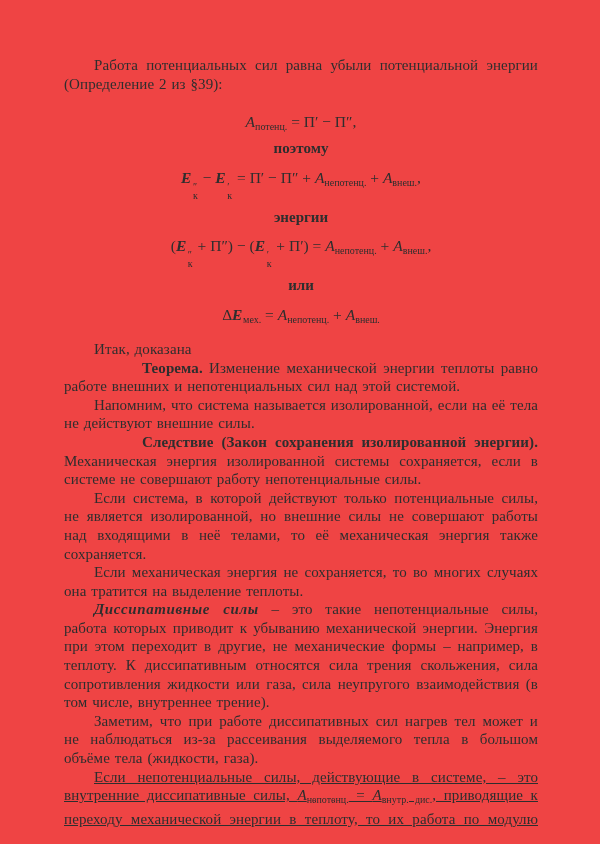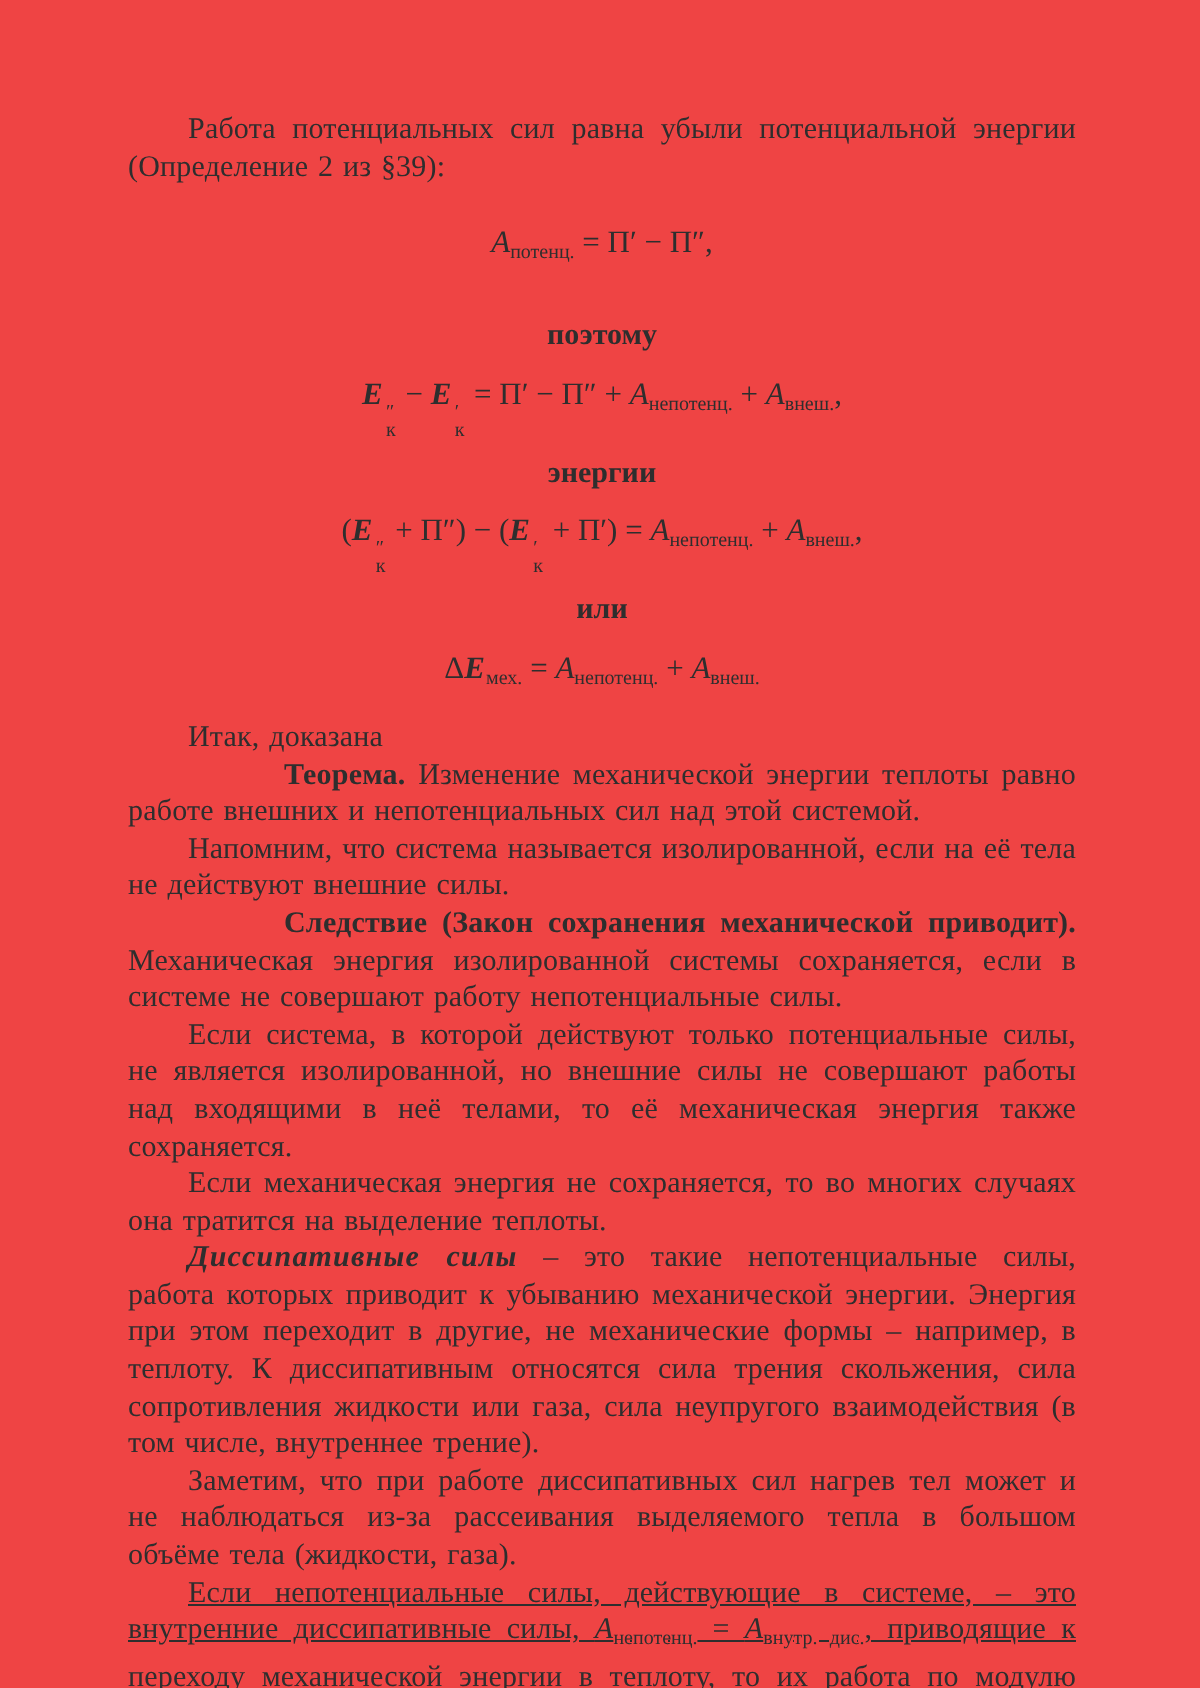--- a/index.html
+++ b/index.html
@@ -40,21 +40,21 @@
     font-weight: bold;
   }
   .formula {
     margin: 8px 0;
     font-size: 15.5px;
     line-height: 24px;
     text-align: center;
     text-indent: 0;
     white-space: nowrap;
   }
-  .formula.f-first { margin-top: 17px; margin-bottom: 20px; }
+  .formula.f-first { margin-top: 17px; margin-bottom: 0; }
   .b  { font-weight: bold; margin-left: 48px; }
   .bi { font-weight: bold; font-style: italic; letter-spacing: 0.6px; }
   .i  { font-style: italic; }
   .sub {
     font-size: 10px;
     vertical-align: -3px;
     letter-spacing: 0;
   }
   .ss {
     display: inline-flex;
@@ -91,21 +91,21 @@
           <span class="ssub">к</span>
         </span><span> + П″) − (</span><span class="bi">E</span><span class="ss">
           <span class="ssup">′</span>
           <span class="ssub">к</span>
         </span><span> + П′) = </span><span class="i">A</span><span class="sub">непотенц.</span><span> + </span><span class="i">A</span><span class="sub">внеш.</span><span>,</span></div>
       <div class="cue"><span>или</span></div>
       <div class="formula"><span>Δ</span><span class="bi">E</span><span class="sub">мех.</span><span> = </span><span class="i">A</span><span class="sub">непотенц.</span><span> + </span><span class="i">A</span><span class="sub">внеш.</span></div>
       <div class="p"><span>Итак, доказана</span></div>
       <div class="p"><span class="b">Теорема.</span><span> Изменение механической энергии теплоты равно работе внешних и непотенциальных сил над этой системой.</span></div>
       <div class="p"><span>Напомним, что система называется изолированной, если на её тела не действуют внешние силы.</span></div>
-      <div class="p"><span class="b">Следствие (Закон сохранения механической приводит).</span><span> Механическая энергия изолированной системы сохраняется, если в системе не совершают работу непотенциальные силы.</span></div>
+      <div class="p"><span class="b">Следствие (Закон сохранения изолированной энергии).</span><span> Механическая энергия изолированной системы сохраняется, если в системе не совершают работу непотенциальные силы.</span></div>
       <div class="p"><span>Если система, в которой действуют только потенциальные силы, не является изолированной, но внешние силы не совершают работы над входящими в неё телами, то её механическая энергия также сохраняется.</span></div>
       <div class="p"><span>Если механическая энергия не сохраняется, то во многих случаях она тратится на выделение теплоты.</span></div>
       <div class="p"><span class="bi">Диссипативные силы</span><span> – это такие непотенциальные силы, работа которых приводит к убыванию механической энергии. Энергия при этом переходит в другие, не механические формы – например, в теплоту. К диссипативным относятся сила трения скольжения, сила сопротивления жидкости или газа, сила неупругого взаимодействия (в том числе, внутреннее трение).</span></div>
       <div class="p"><span>Заметим, что при работе диссипативных сил нагрев тел может и не наблюдаться из-за рассеивания выделяемого тепла в большом объёме тела (жидкости, газа).</span></div>
       <div class="p cont"><span>Если непотенциальные силы, действующие в системе, – это внутренние диссипативные силы, </span><span class="i">A</span><span class="sub">непотенц.</span><span> = </span><span class="i">A</span><span class="sub">внутр. дис.</span><span>, приводящие к переходу механической энергии в теплоту, то их работа по модулю</span></div>
     </main>
 
 </div>
 
 </body></html>

